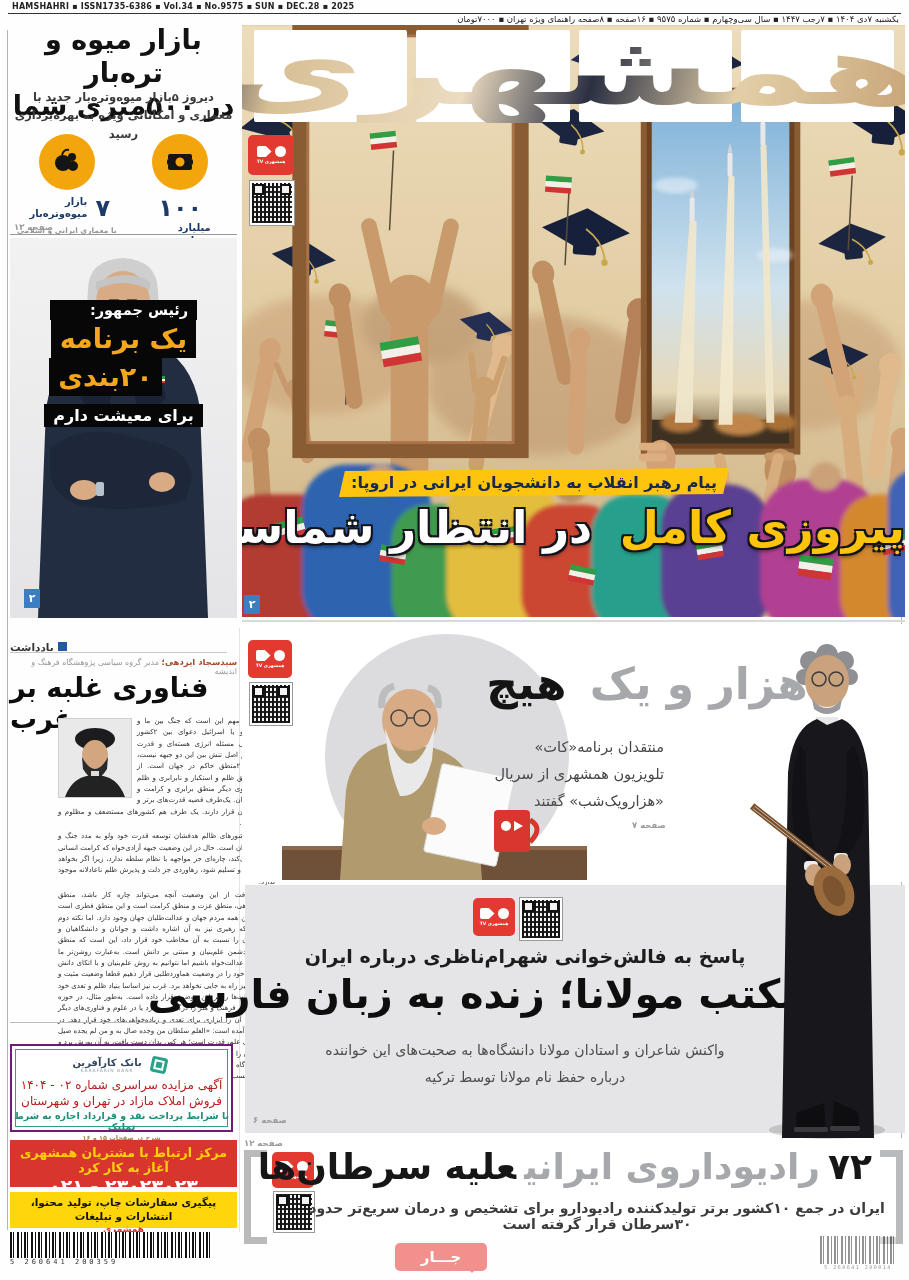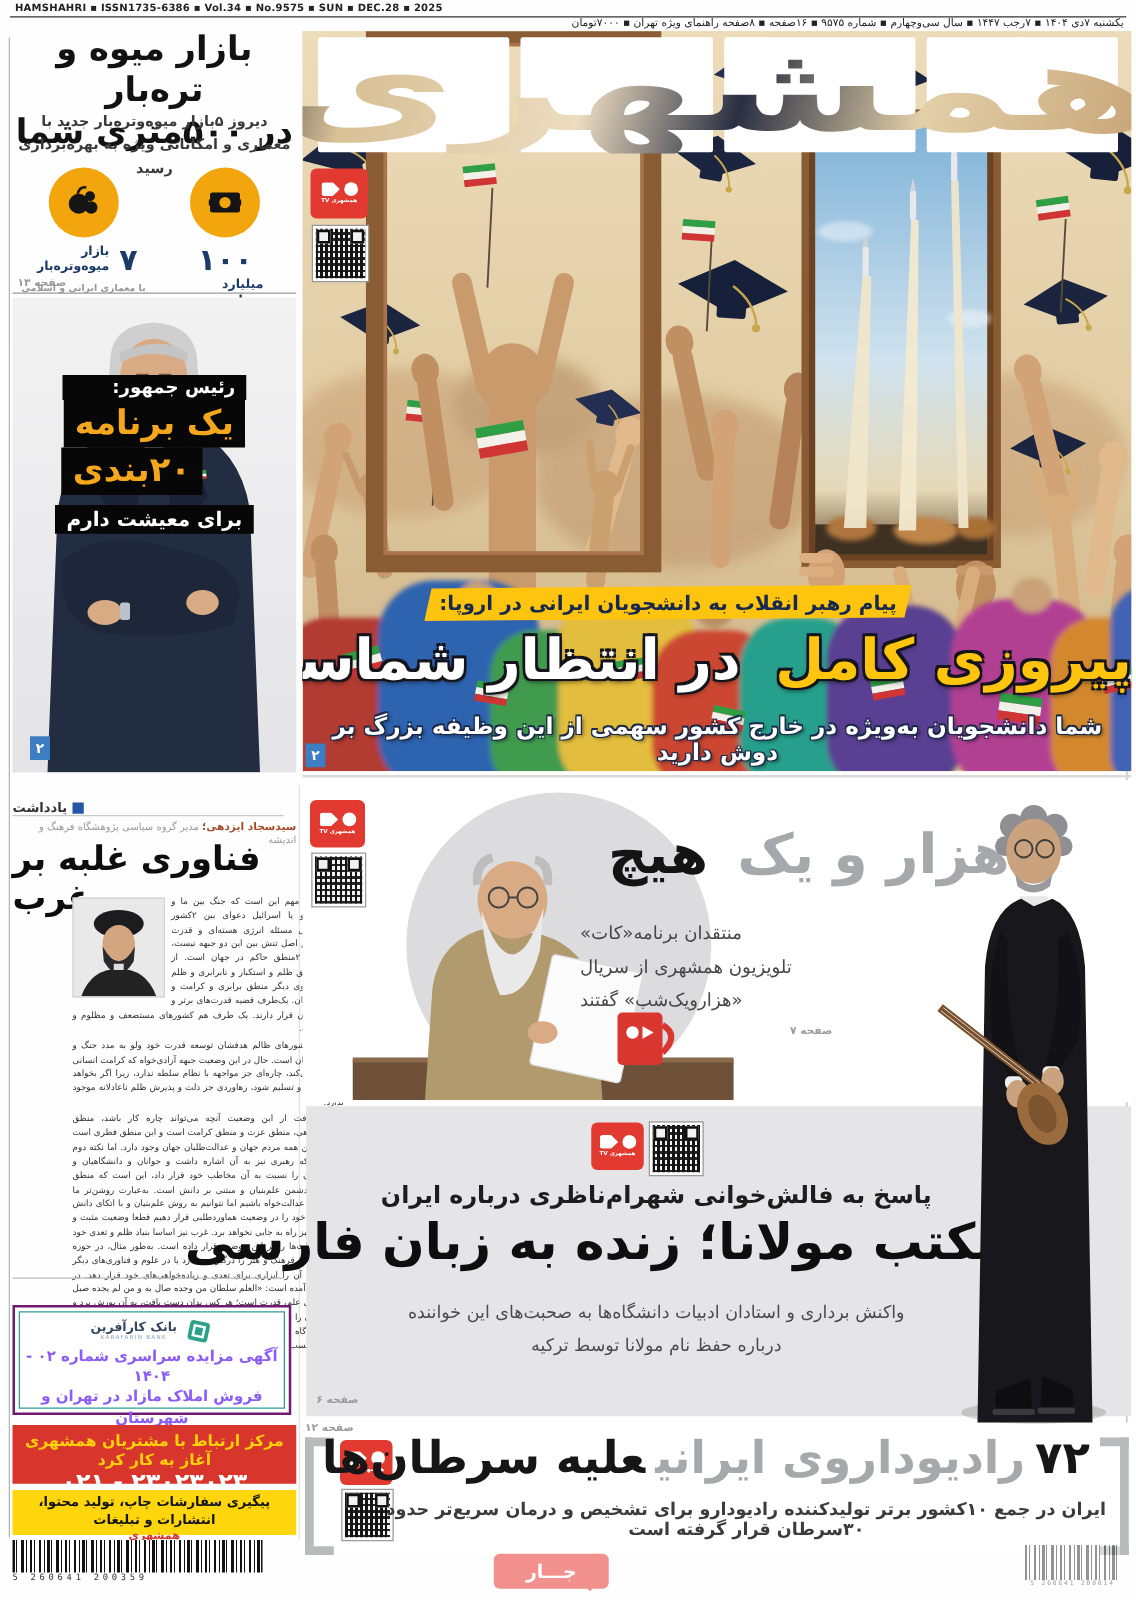--- a/index.html
+++ b/index.html
@@ -60,21 +60,21 @@
   .note-h{left:0;top:656px;width:100%;text-align:left;font-size:27px;font-weight:bold;color:#0d0d0d;}
   .note-body{left:0;top:700px;width:217px;font-size:7px;line-height:1.62;color:#2e2e2e;text-align:justify;margin-left:48px;}
   .note-body p{margin:0 0 2px 0;}
   .note-photo{float:left;width:72px;height:78px;margin:2px 5px 3px 0;background:#e9e9ea;border:1px solid #d0d0d0;}
   .note-rule{left:0;top:1006px;width:217px;height:1px;background:#bbb;}
   
   .kara{left:0;top:1028px;width:223px;height:88px;border:2px solid #701a75;outline:1px solid #2e9e8c;outline-offset:-6px;background:#fff;box-sizing:border-box;text-align:center;}
   .kara .bankrow{display:flex;align-items:center;justify-content:center;gap:5px;margin-top:7px;}
   .kara .bfa{font-size:10px;font-weight:bold;color:#33475f;}
   .kara .ben{font-size:4.5px;color:#8fa3b5;letter-spacing:1px;}
-  .kara .red{font-size:12px;font-weight:bold;color:#8b5cf6;line-height:1.35;}
+  .kara .red{font-size:12px;font-weight:normal;color:#b91c1c;line-height:1.35;}
   .kara .green{font-size:9.5px;font-weight:bold;color:#1f8e77;margin-top:1px;}
   .kara .tiny{font-size:6.5px;color:#9a8a55;font-weight:bold;margin-top:2px;}
   
   .contact{left:0;top:1124px;width:227px;height:47px;background:#d8352c;text-align:center;box-sizing:border-box;padding-top:5px;}
   .contact .t{color:#ffd20a;font-size:12.5px;font-weight:bold;}
   .contact .p{color:#fff;font-size:19px;font-weight:bold;direction:ltr;}
   .services{left:0;top:1176px;width:227px;height:36px;background:#ffd60b;text-align:center;box-sizing:border-box;padding-top:4px;}
   .services .t{font-size:10.5px;font-weight:bold;color:#141414;line-height:1.3;}
   .services .brand{font-size:9px;font-weight:bold;color:#d8352c;margin-top:1px;}
   .lbc{left:0;top:1216px;width:200px;}
@@ -103,21 +103,21 @@
   .hero .badge{position:absolute;left:2px;bottom:3px;}
   .mainsep{left:242px;top:620px;width:663px;height:2px;background:#d9d9d9;}
   
   .hezar{left:242px;top:624px;width:663px;height:258px;background:#fff;}
   .hezar .tvqr{position:absolute;left:6px;top:16px;width:44px;}
   .hezar .tv{width:44px;height:38px;}
   .hezar .qr{width:38px;height:38px;margin-top:5px;}
   .hz-scene{position:absolute;left:40px;top:4px;}
   .hz-title{position:absolute;left:185px;top:34px;width:440px;text-align:center;font-size:44px;font-weight:bold;white-space:nowrap;}
   .hz-title .g{color:#a6a8ab;} .hz-title .b{color:#141414;margin-right:8px;}
-  .hz-dek{position:absolute;left:222px;top:110px;width:200px;text-align:left;font-size:14.5px;line-height:1.85;color:#474747;}
+  .hz-dek{position:absolute;left:222px;top:110px;width:200px;text-align:right;font-size:14.5px;line-height:1.85;color:#474747;}
   .hz-page{position:absolute;left:390px;top:196px;}
   
   .molana{left:245px;top:885px;width:660px;height:248px;background:#e5e5e7;}
   .mo-logos{position:absolute;left:228px;top:13px;display:flex;gap:5px;align-items:flex-start;}
   .molana .qr{width:38px;height:38px;} .molana .tv{width:42px;height:38px;}
   .mo-kicker{position:absolute;left:0;top:60px;width:560px;text-align:center;font-size:19px;font-weight:bold;color:#1d1d1d;}
   .mo-h{position:absolute;left:0;top:86px;width:560px;text-align:center;font-size:40px;font-weight:bold;color:#0e0e0e;white-space:nowrap;}
   .mo-dek{position:absolute;left:75px;top:152px;width:410px;text-align:center;font-size:14px;line-height:1.9;color:#4c4c4c;}
   .mo-page{position:absolute;left:8px;bottom:8px;}
   
@@ -451,21 +451,20 @@
         <span class="lbl">همشهری TV</span>
       </div>
       <div class="qr"></div>
     </div>
 
     <div class="kicker">پیام رهبر انقلاب به دانشجویان ایرانی در اروپا:</div>
     <div class="lead-h">
       <span class="y">پیروزی کامل</span>
       <span class="w">در انتظار شماست</span>
     </div>
-    <div class="lead-dek">شما دانشجویان به‌ویژه در خارج کشور سهمی از این وظیفه بزرگ بر دوش دارید</div>
     <div class="badge">۲</div>
   </div>
 
   <div class="abs mainsep"></div>
 
   <div class="abs hezar">
     <div class="tvqr">
       <div class="tv">
         <span class="glyphs">
             <span class="g1"></span>
@@ -512,21 +511,21 @@
       <div class="tv">
         <span class="glyphs">
             <span class="g1"></span>
             <span class="g2"></span>
           </span>
         <span class="lbl">همشهری TV</span>
       </div>
     </div>
     <div class="mo-kicker">پاسخ به فالش‌خوانی شهرام‌ناظری درباره ایران</div>
     <div class="mo-h">مکتب مولانا؛ زنده به زبان فارسی</div>
-    <div class="mo-dek">واکنش برداری و استادان ادبیات دانشگاه‌ها به صحبت‌های این خواننده درباره حفظ نام مولانا توسط ترکیه</div>
+    <div class="mo-dek">واکنش شاعران و استادان مولانا دانشگاه‌ها به صحبت‌های این خواننده درباره حفظ نام مولانا توسط ترکیه</div>
     <div class="pageref mo-page">صفحه ۶</div>
   </div>
 
   <svg class="abs nazeri" width="165" height="510" viewBox="0 0 165 510">
     <ellipse cx="85" cy="497" rx="58" ry="9" fill="rgba(0,0,0,.15)"></ellipse>
     <g fill="#8f8f93">
       <circle cx="68" cy="28" r="10"></circle>
         <circle cx="85" cy="22" r="11"></circle>
         <circle cx="102" cy="28" r="10"></circle>
       <circle cx="62" cy="44" r="8"></circle>

